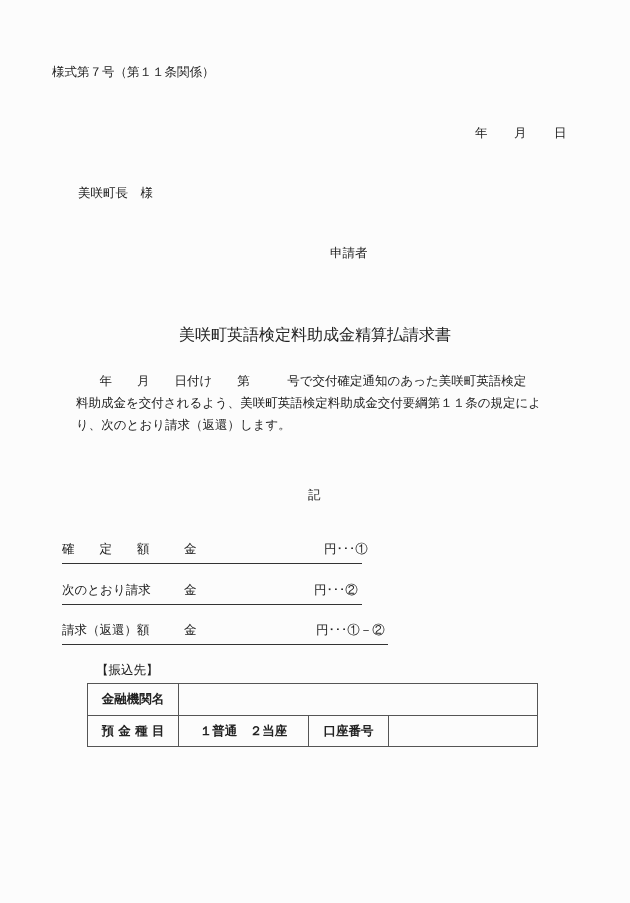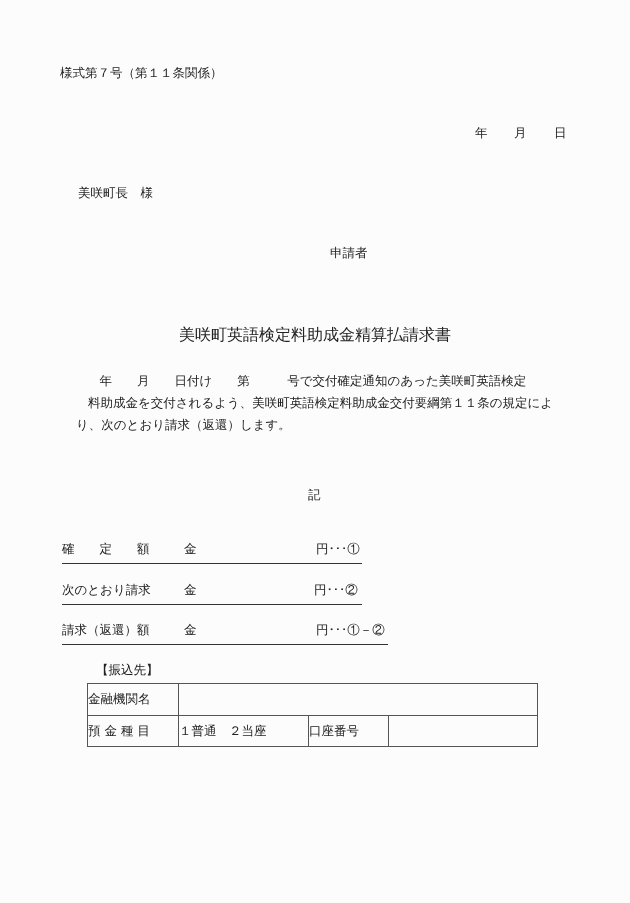--- a/index.html
+++ b/index.html
@@ -1,67 +1,67 @@
 <!DOCTYPE html>
 <html><head>
 <meta charset="utf-8">
 <style>
   html, body { margin:0; padding:0; }
   body {
     width:630px; height:903px; background:#fcfcfc; position:relative; overflow:hidden;
     font-family:"DejaVu Serif", "Liberation Serif", serif; color:#222; font-size:12.5px;
   }
   .abs { position:absolute; white-space:nowrap; line-height:1; }
-  .form-no { left:60px; top:67px; }
+  .form-no { left:52px; top:67px;font-family:Liberation Mono, monospace; }
   .date { top:127px; }
   .date span { position:absolute; }
   .addressee { left:78px; top:187px; }
   .applicant { left:330px; top:247px; }
   .title { left:0; width:630px; text-align:center; top:327px; font-size:16px; }
   .body-text { left:62px; top:370px; width:520px; line-height:22px; white-space:normal; }
   .body-text .line { display:block; white-space:nowrap; height:22px; }
   .ki { left:308px; top:489px; }
   .amt { left:62px; height:20px; border-bottom:1px solid #333; }
   .amt span { position:absolute; top:0; white-space:nowrap; }
   .bank-header { left:62px; top:664px;margin-left:34px; }
   table.bank {
     position:absolute; left:87px; top:683px; border-collapse:collapse;
     border:1px solid #555; font-size:12.5px;
   }
-  table.bank td { border:1px solid #555; padding:0; text-align:left; vertical-align:middle; }
+  table.bank td { border:1px solid #555; padding:0; text-align:center; vertical-align:middle;font-weight:bold; }
   .furigana { font-size:9px; letter-spacing:6px; display:block; margin-bottom:4px; }
   .meigi { letter-spacing:10px; display:block; }
 </style>
 </head>
 <body>
 
 <div class="abs form-no">様式第７号（第１１条関係）</div>
 
 <div class="abs date">
   <span style="left:475px">年</span>
   <span style="left:514px">月</span>
   <span style="left:554px">日</span>
 </div>
 
 <div class="abs addressee">美咲町長　様</div>
 <div class="abs applicant">申請者</div>
 <div class="abs title">美咲町英語検定料助成金精算払請求書</div>
 
 <div class="abs body-text">
   <span class="line">　　　年　　月　　日付け　　第　　　号で交付確定通知のあった美咲町英語検定</span>
-  <span class="line" style="margin-left:26px">料助成金を交付されるよう、美咲町英語検定料助成金交付要綱第１１条の規定によ</span>
+  <span class="line" style="margin-left:14px">料助成金を交付されるよう、美咲町英語検定料助成金交付要綱第１１条の規定によ</span>
   <span class="line" style="margin-left:14px">り、次のとおり請求（返還）します。</span>
 </div>
 
 <div class="abs ki">記</div>
 
 <div class="abs amt" style="top:543px;width:300px">
   <span style="left:0">確　　定　　額</span>
   <span style="left:122px">金</span>
-  <span style="left:254px">円･･･①</span>
+  <span style="left:262px">円･･･①</span>
 </div>
 
 <div class="abs amt" style="top:584px;width:300px">
   <span style="left:0">次のとおり請求</span>
   <span style="left:122px">金</span>
   <span style="left:252px">円･･･②</span>
 </div>
 
 <div class="abs amt" style="top:624px;width:326px">
   <span style="left:0">請求（返還）額</span>

